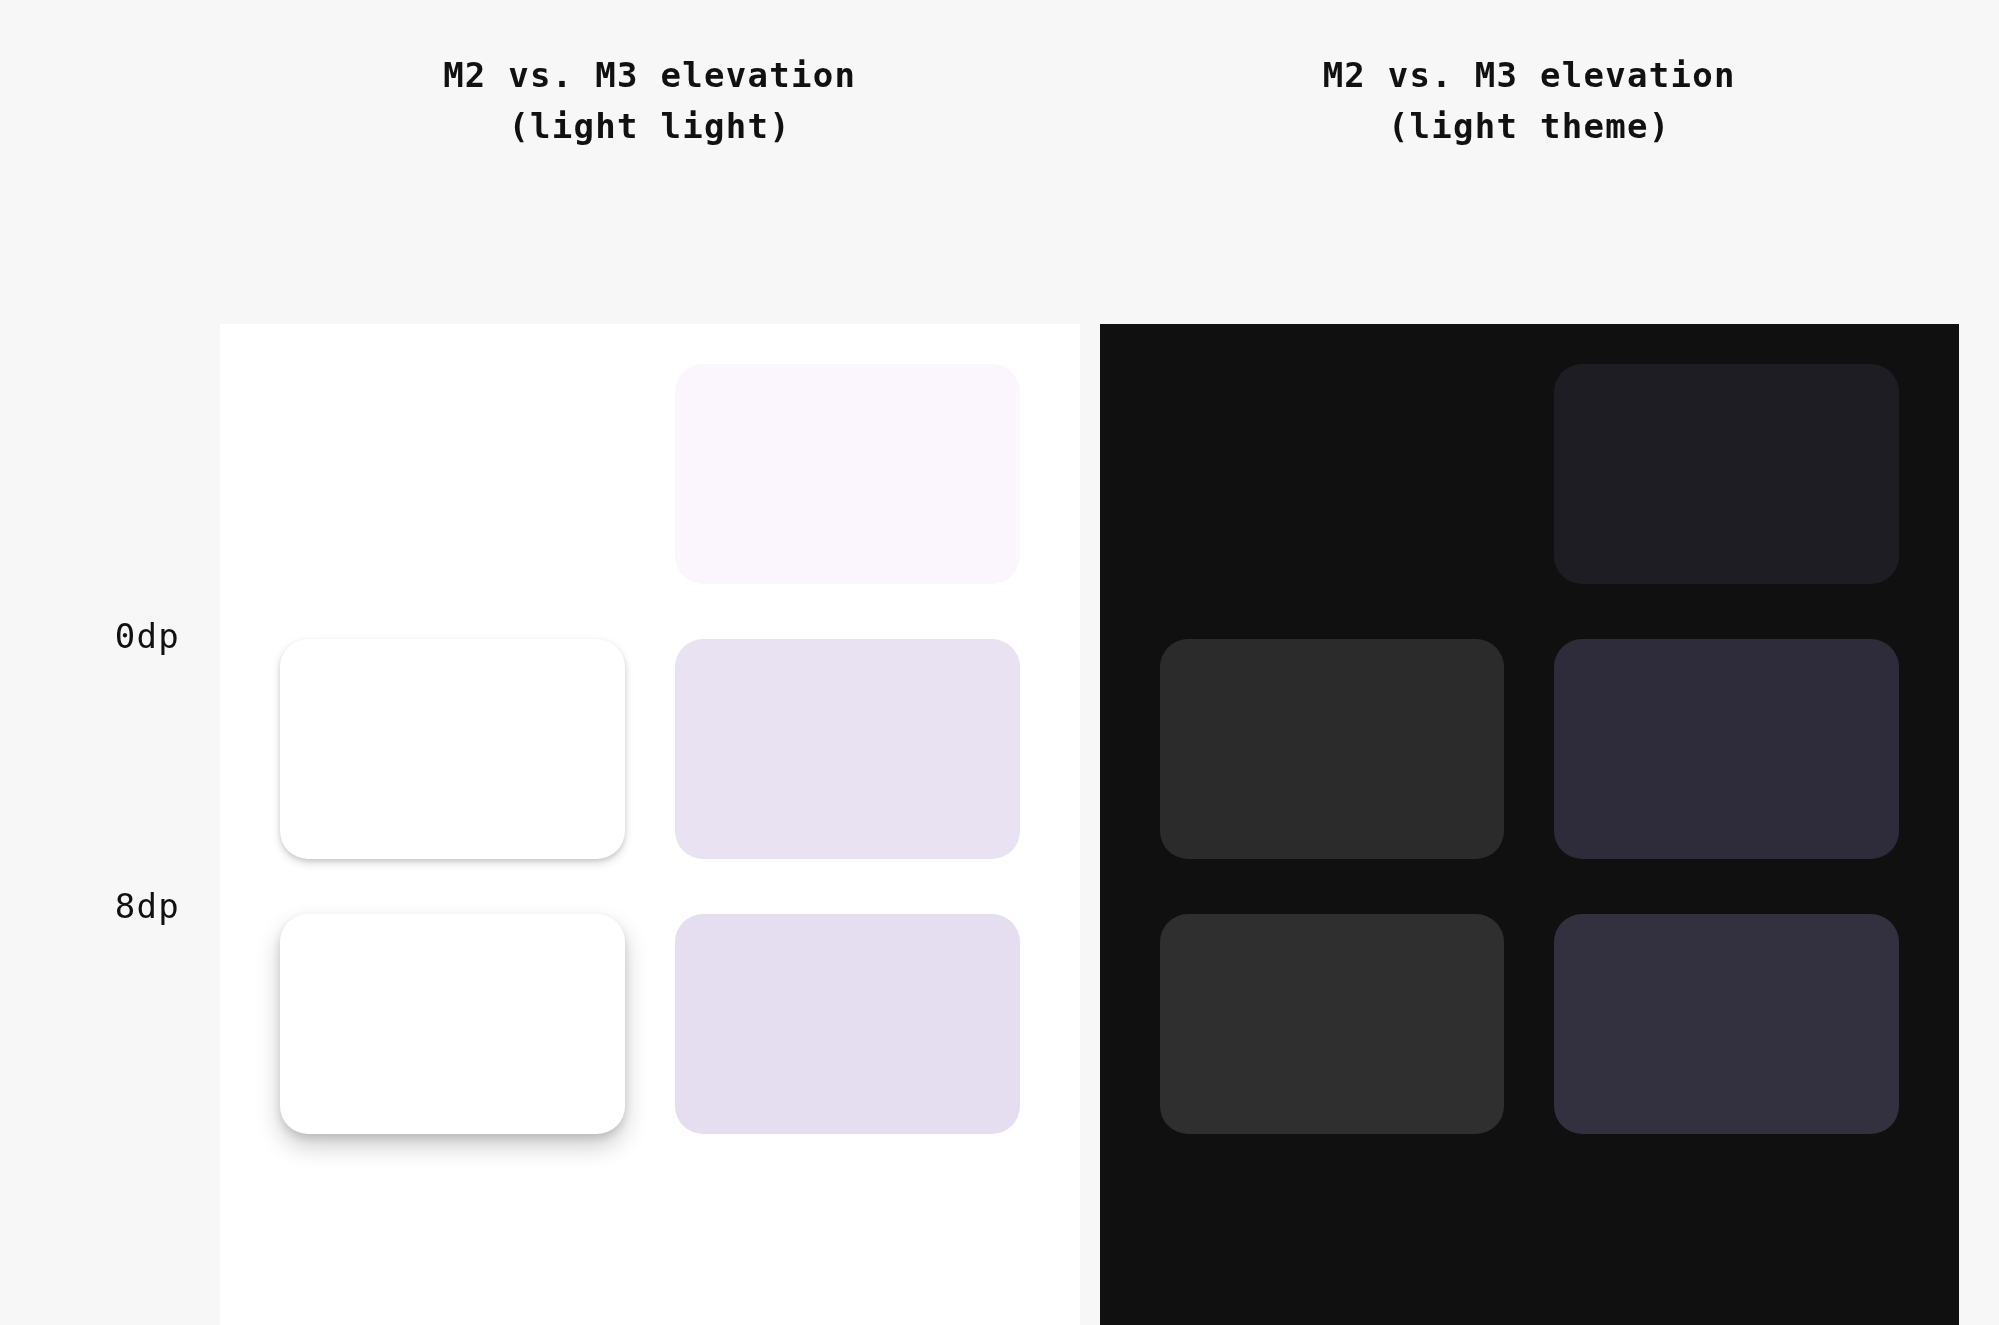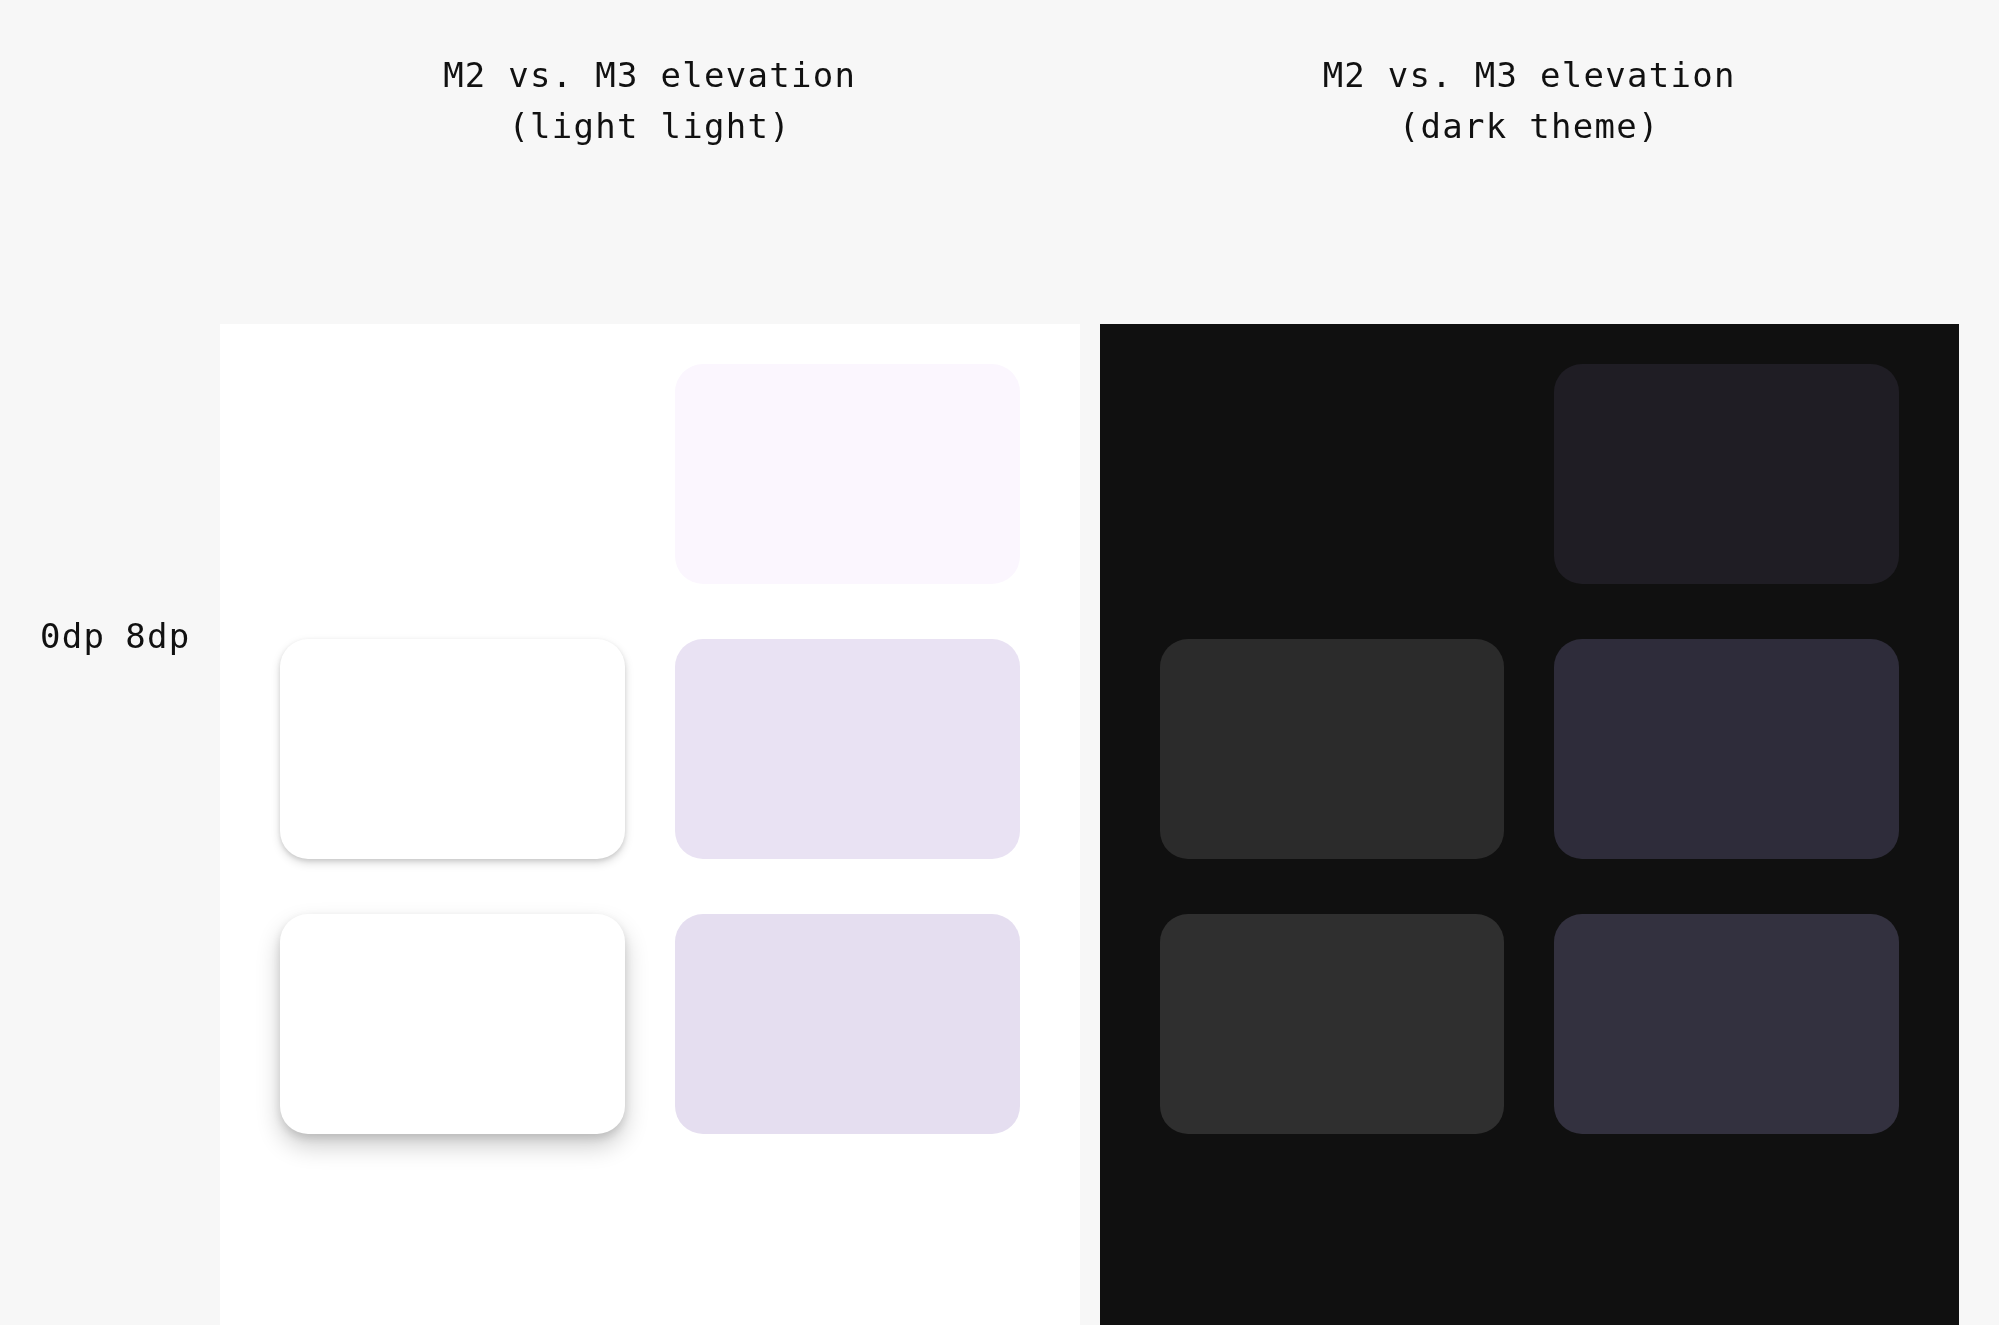--- a/index.html
+++ b/index.html
@@ -20,25 +20,27 @@
       display: grid;
       grid-template-columns: 160px 1fr 1fr;
       column-gap: 20px;
       height: 100%;
     }
     .header-cell {
       text-align: center;
       font-size: 34px;
       line-height: 1.5;
       padding: 10px 0 30px 0;
+      font-weight: bold;
     }
     .row-labels {
       display: flex;
-      flex-direction: row;
+      flex-direction: column;
       padding-top: 190px;
+      align-items: flex-end;
     }
     .row-label {
       font-size: 34px;
       height: 245px;
       display: flex;
       align-items: center;
       justify-content: flex-end;
       padding-right: 20px;
       margin-bottom: 25px;
     }
@@ -120,21 +122,21 @@
 <div class="container">
 
   <div></div>
 
   <div class="header-cell">
     <div>M2 vs. M3 elevation</div>
     <div>(light light)</div>
   </div>
   <div class="header-cell">
     <div>M2 vs. M3 elevation</div>
-    <div>(dark theme)</div>
+    <div>(light theme)</div>
   </div>
 
   <div class="row-labels">
     <div class="row-label">0dp</div>
     <div class="row-label">8dp</div>
   </div>
 
   <div class="panel panel-light">
     <div class="panel-row">
       <div class="card card-light-m2-0"></div>

